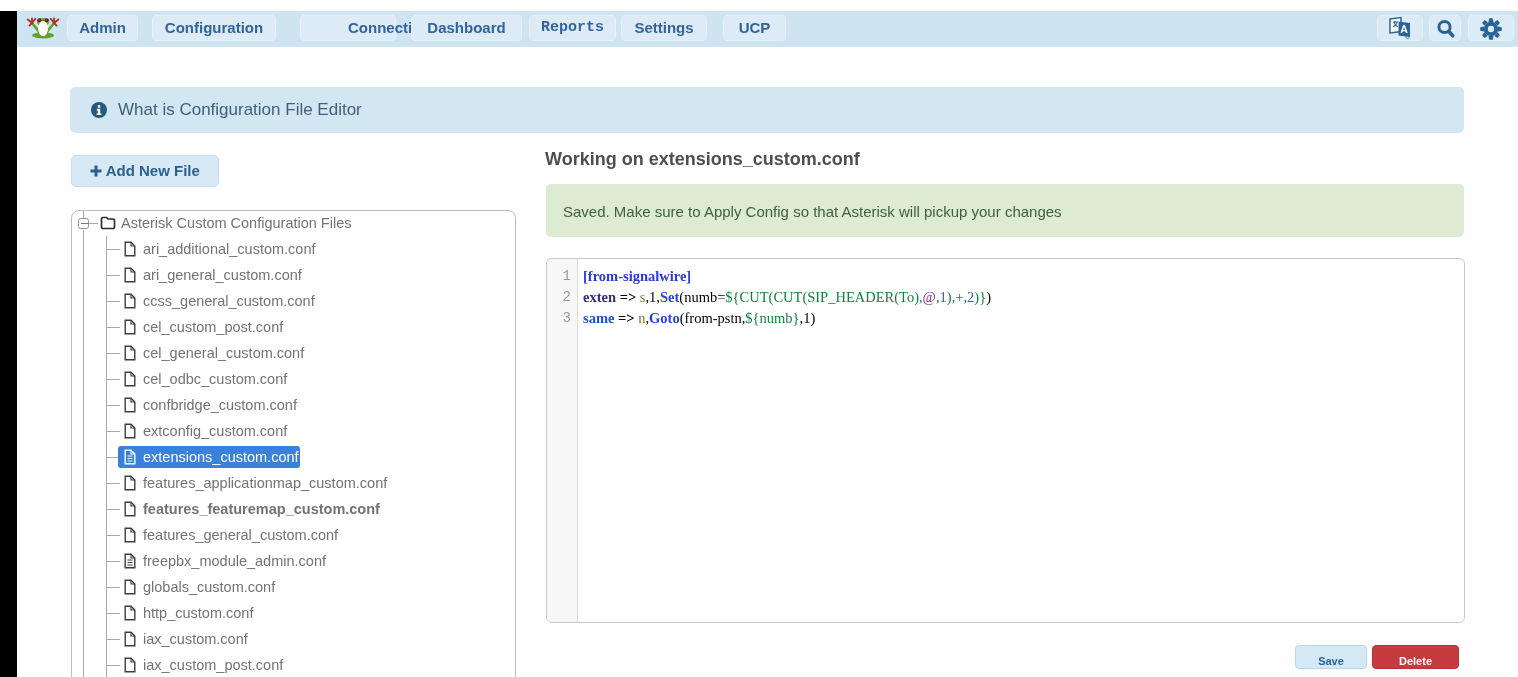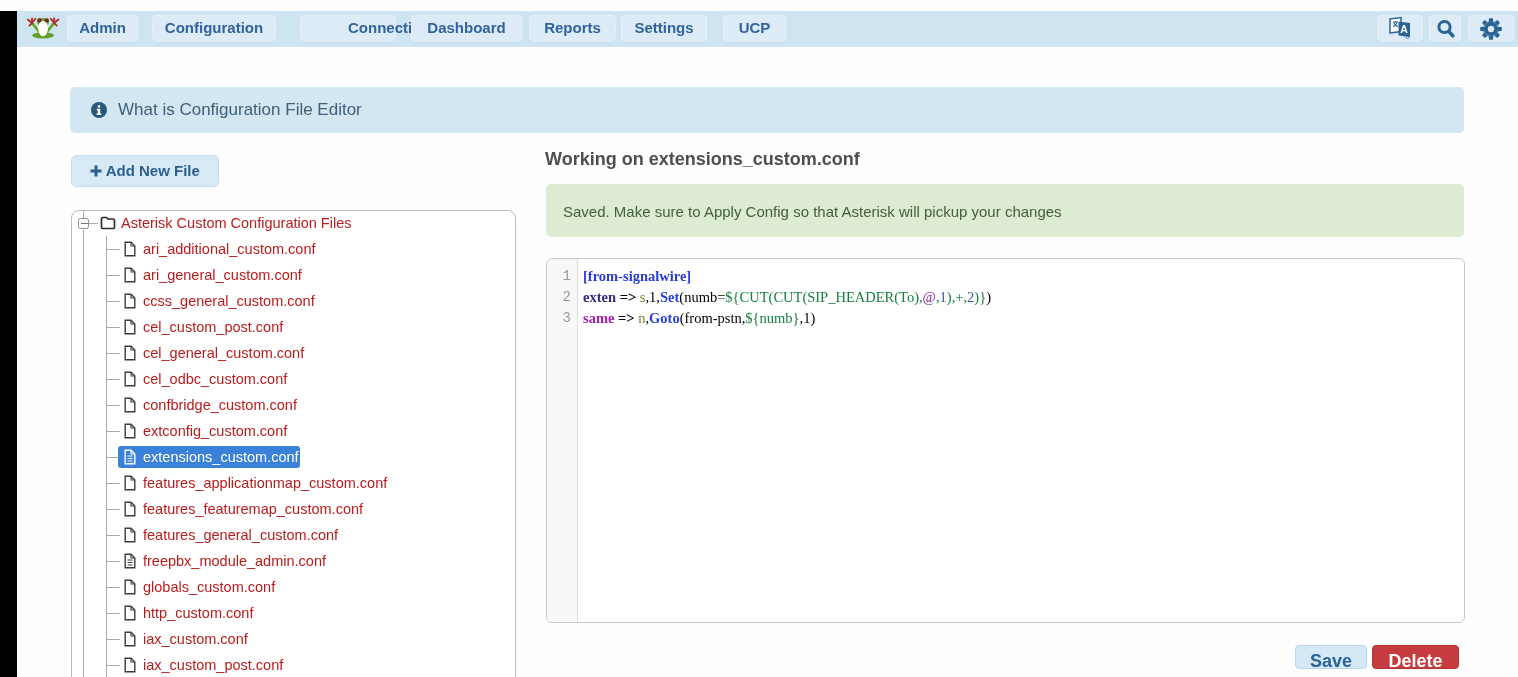--- a/index.html
+++ b/index.html
@@ -26,49 +26,49 @@
 #infobox { left:70px; top:76px; width:1394px; height:46px; background:#d3e7f3; border-radius:5px; }
 #infotext { left:118px; top:89px; font-size:17px; color:#40607a; }
 #addbtn { left:71px; top:144px; width:148px; height:32px; background:#d8e9f6;
   border:1px solid #c7ddef; border-radius:5px; color:#2a6191; font-weight:bold;
   font-size:15px; line-height:30px; text-align:center; }
 
 
 #treepanel { left:71px; top:199px; width:445px; height:520px; background:#fff;
   border:1px solid #bcbcbc; border-radius:8px; }
 .tline { position:absolute; background:#aaa; }
-.titem { position:absolute; left:143px; font-size:14.5px; color:#b91c1c; white-space:nowrap; }
+.titem { position:absolute; left:143px; font-size:14.5px; color:#737373; white-space:nowrap; }
 #seldiv { left:118px; top:435px; width:182px; height:22px; background:#3a81d9; border-radius:3px; }
 #seltext { left:143px; top:438px; font-size:14.5px; color:#fff; white-space:nowrap; }
 
 
 #workhead { left:545px; top:138px; font-size:18px; font-weight:bold; color:#4e4e4e; }
 #greenbox { left:546px; top:173px; width:918px; height:53px; background:#dcebd2; border-radius:5px; }
 #greentext { left:563px; top:192px; font-size:15px; color:#41603d; }
 
 #editor { left:546px; top:247px; width:919px; height:365px; background:#fff;
   border:1px solid #c8c8c8; border-radius:6px; }
 #gutter { left:547px; top:248px; width:31px; height:363px; background:#f7f7f7;
   border-right:1px solid #ddd; border-radius:5px 0 0 5px; }
 .lnum { position:absolute; width:24px; text-align:right; font-family:"Liberation Mono", monospace;
   font-size:14px; color:#999; }
 .cline { position:absolute; left:583px; font-family:Liberation Serif, serif;
   font-size:14.5px; color:#000; white-space:pre; }
 .hdr { color:#2a3bd6; font-weight:bold; }
 .atom { color:#352c85; font-weight:bold; }
-.kw { color:#a21caf; font-weight:bold; }
+.kw { color:#1d4ed8; font-weight:bold; }
 .arr { color:#000; font-weight:bold; }
 .pri { color:#7f8030; }
 .app { color:#2840e0; font-weight:bold; }
 .grn { color:#15803d; }
 .pur { color:#86259a; }
 .num2 { color:#35649c; }
 
 .btn { position:absolute; top:634px; height:24px; border-radius:4px; font-weight:bold;
-  font-size:18px; text-align:center; line-height:30px; }
+  font-size:11px; text-align:center; line-height:30px; }
 #savebtn { left:1295px; width:72px; background:#d5e8f6; border:1px solid #b9d7eb; color:#2a6496; }
 #delbtn { left:1372px; width:87px; background:#c63b3d; border:1px solid #b53236; color:#fff; }
 </style>
 </head>
 <body>
 <div id="stage">
   <div class="abs" id="navbar"></div>
 
   <svg class="abs" style="left:20px;top:2px;" width="46" height="30" viewBox="0 0 46 30">
       <g transform="translate(3.5,1.5) scale(0.85)">
@@ -91,21 +91,21 @@
     <circle cx="27.4" cy="6.8" r="2.4" fill="#5c1a10"></circle>
     <circle cx="18.8" cy="6.6" r="1.1" fill="#a5402a"></circle>
     <circle cx="27.2" cy="6.6" r="1.1" fill="#a5402a"></circle>
   </g>
     </svg>
 
   <div class="tab" style="left:67px;width:71px;">Admin</div>
   <div class="tab" style="left:152px;width:124px;">Configuration</div>
   <div class="tab" style="left:300px;width:96px;padding-left:47px;">Connectivity</div>
   <div class="tab" style="left:411px;width:111px;">Dashboard</div>
-  <div class="tab" style="left:529px;width:87px;">Reports</div>
+  <div class="tab" style="left:529px;width:87px;font-family:Liberation Mono, monospace;">Reports</div>
   <div class="tab" style="left:621px;width:86px;">Settings</div>
   <div class="tab" style="left:723px;width:63px;">UCP</div>
 
   <div class="icobtn" style="left:1377px;width:46px;">
     <svg width="44" height="24" viewBox="0 0 44 24">
       <g transform="translate(12,1)">
         <path d="M0 2 L11 0.5 V14.5 L0 16 Z" fill="#fff" stroke="#2a6496" stroke-width="1.5"></path>
         <g stroke="#2a6496" stroke-width="1.1" fill="none">
           <path d="M3 5 H8 M5.5 4 V5 M4 5 C4 7 6.5 9 8 9.5 M7 5 C7 7 4.5 9 3 9.5"></path>
         </g>
@@ -229,21 +229,21 @@
       <svg class="abs" style="left:124px;top:464.0px;z-index:6;" width="12" height="16" viewBox="0 0 12 16">
     <path d="M1.2 1.2 H7 L10.8 5 V14.8 H1.2 Z" fill="none" stroke="#3d3d3d" stroke-width="1.4"></path>
     <path d="M7 1.2 V5 H10.8" fill="none" stroke="#3d3d3d" stroke-width="1.1"></path>
       </svg>
       <div class="abs titem" style="top:463.7px;">features_applicationmap_custom.conf</div>
       <div class="abs tline" style="left:106px;top:497.5px;width:14px;height:1px;"></div>
       <svg class="abs" style="left:124px;top:490.0px;z-index:6;" width="12" height="16" viewBox="0 0 12 16">
     <path d="M1.2 1.2 H7 L10.8 5 V14.8 H1.2 Z" fill="none" stroke="#3d3d3d" stroke-width="1.4"></path>
     <path d="M7 1.2 V5 H10.8" fill="none" stroke="#3d3d3d" stroke-width="1.1"></path>
       </svg>
-      <div class="abs titem" style="top:489.7px;">features_featuremap_custom.conf</div>
+      <div class="abs titem" style="top:489.7px;font-weight:bold;">features_featuremap_custom.conf</div>
       <div class="abs tline" style="left:106px;top:523.5px;width:14px;height:1px;"></div>
       <svg class="abs" style="left:124px;top:516.0px;z-index:6;" width="12" height="16" viewBox="0 0 12 16">
     <path d="M1.2 1.2 H7 L10.8 5 V14.8 H1.2 Z" fill="none" stroke="#3d3d3d" stroke-width="1.4"></path>
     <path d="M7 1.2 V5 H10.8" fill="none" stroke="#3d3d3d" stroke-width="1.1"></path>
       </svg>
       <div class="abs titem" style="top:515.7px;">features_general_custom.conf</div>
       <div class="abs tline" style="left:106px;top:549.5px;width:14px;height:1px;"></div>
       <svg class="abs" style="left:124px;top:542.0px;z-index:6;" width="12" height="16" viewBox="0 0 12 16">
     <path d="M1.2 1.2 H7 L10.8 5 V14.8 H1.2 Z" fill="none" stroke="#3d3d3d" stroke-width="1.4"></path>
     <path d="M7 1.2 V5 H10.8" fill="none" stroke="#3d3d3d" stroke-width="1.1"></path>

